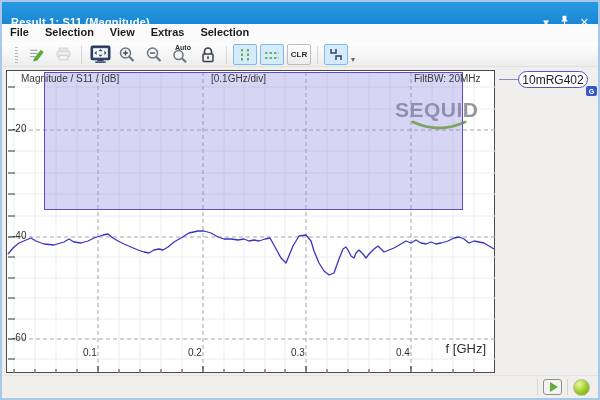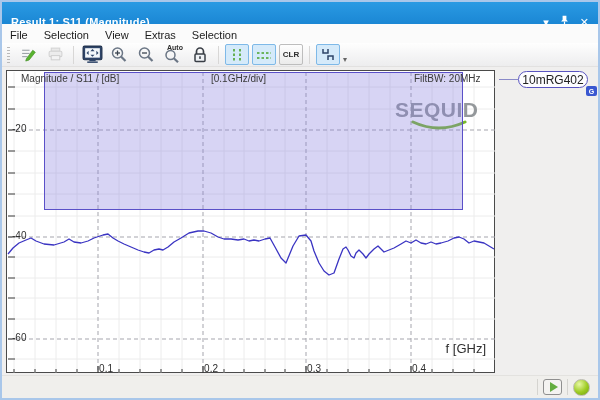--- a/index.html
+++ b/index.html
@@ -14,29 +14,29 @@
     left:0; top:0; width:596px; height:40px;
     background:linear-gradient(#2a9ae3,#0e77c8);
     display:flex; align-items:center; color:#fff;
   }
   #title { font-size:11px; font-weight:bold; padding-left:9px; letter-spacing:0.2px; }
   #title-controls { margin-left:auto; display:flex; align-items:center; gap:11px; padding-right:9px; }
   #title-controls .tbtn { color:#fff; font-size:11px; line-height:11px; cursor:default; }
   
   #menubar {
     left:0; top:22px; width:596px; height:19px; background:#fbfbfb;
-    display:flex; align-items:flex-end; font-size:11px; color:#1c1c1c;
+    display:flex; align-items:flex-start; font-size:11px; color:#1c1c1c;font-weight:bold;
   }
   .menu-item { padding:2px 8px; }
   
   #toolbar {
     left:0; top:41px; width:596px; height:24px;
     background:linear-gradient(#fefefe,#ededee);
     border-bottom:1px solid #e2e1e0;
-    display:flex; align-items:center; gap:3px; padding:0 2px;
+    display:flex; align-items:center; gap:3px; padding:0 10px;
   }
   .grip { width:3px; height:16px; margin:0 3px;
     background-image:repeating-linear-gradient(#b9b9b9 0 1px, transparent 1px 3px); }
   .tool { width:24px; height:21px; display:flex; align-items:center; justify-content:center; position:relative; }
   .sep { width:1px; height:18px; background:#d8d7d6; margin:0 3px; }
   .toggled { background:#d5eafa; border:1px solid #7eb9e8; border-radius:2px; }
   .btn-plain { background:linear-gradient(#fefefe,#ebebeb); border:1px solid #bdbdbd; border-radius:2px;
     font-size:8px; font-weight:bold; color:#2d2d2d; }
   .auto-label { position:absolute; top:0px; left:6px; font-size:7px; font-weight:bold; color:#2d2d2d; }
   .overflow { font-size:8px; color:#666; align-self:flex-end; margin-bottom:2px; }
@@ -47,21 +47,21 @@
   }
   #plot-canvas { position:absolute; left:0; top:0; }
   .hdr { position:absolute; top:2px; font-size:10px; color:#3a3a3a; white-space:nowrap; }
   #selection {
     position:absolute; background:rgba(134,124,222,0.33);
     border:1px solid #5a50c8;
   }
   #watermark { position:absolute; left:388px; top:27px; width:95px; }
   #watermark-text { font-size:21px; font-weight:bold; color:#94989b; letter-spacing:0.5px; }
   .ytick { position:absolute; left:5px; width:22px; font-size:10px; color:#2f2f2f; }
-  .xtick { position:absolute; width:30px; text-align:right; font-size:10px; color:#2f2f2f; top:292px; }
+  .xtick { position:absolute; width:30px; text-align:left; font-size:10px; color:#2f2f2f; top:276px; }
   #xaxis-label { position:absolute; top:270px; right:8px; font-size:13px; color:#2f2f2f; }
   
   #tab-connector { left:497px; top:77px; width:19px; height:1px; background:#8a8ac8; }
   #trace-tab {
     left:516px; top:69px; width:70px; height:17px;
     border:1px solid #5a55c0; border-radius:9px; background:#fdfdff;
     font-size:12px; color:#222; display:flex; align-items:center; justify-content:center;
   }
   #trace-badge {
     left:584px; top:84px; width:11px; height:10px; background:#3a57d0; color:#fff;

